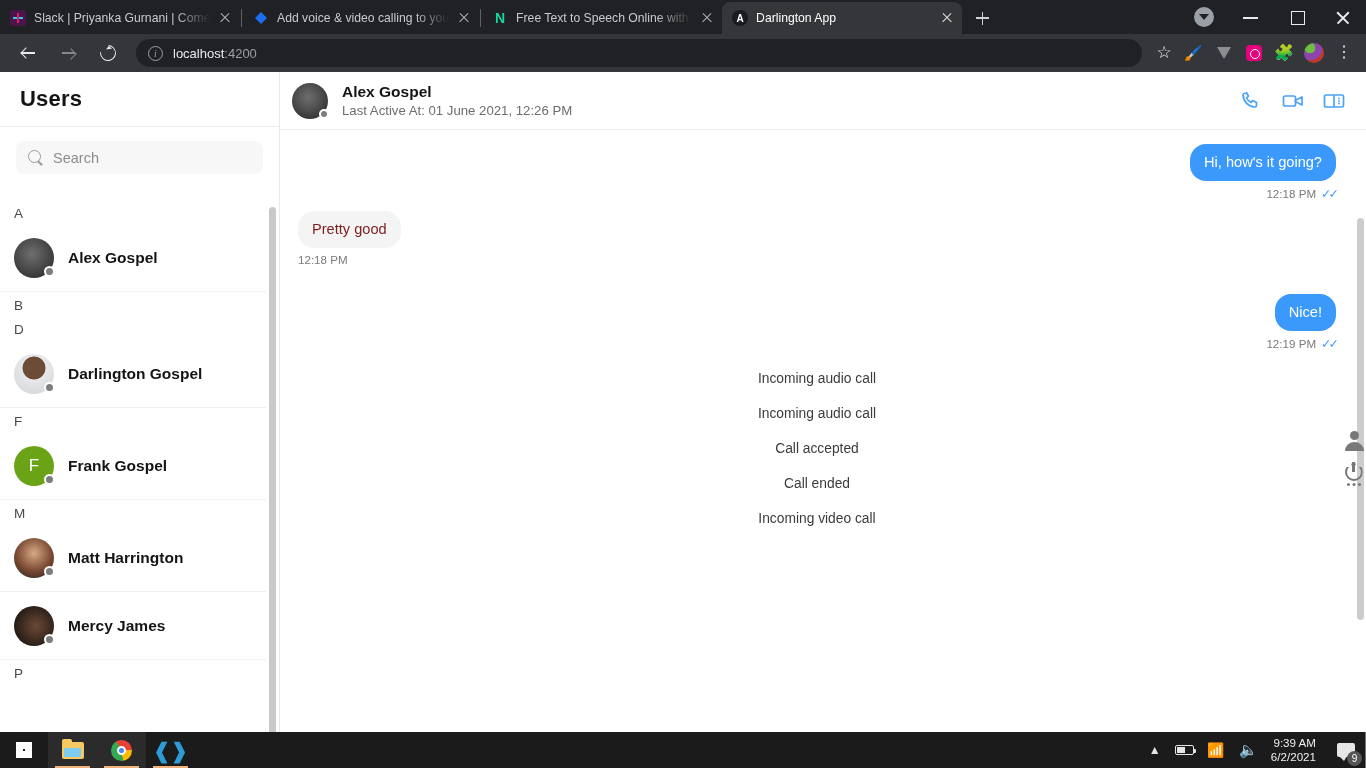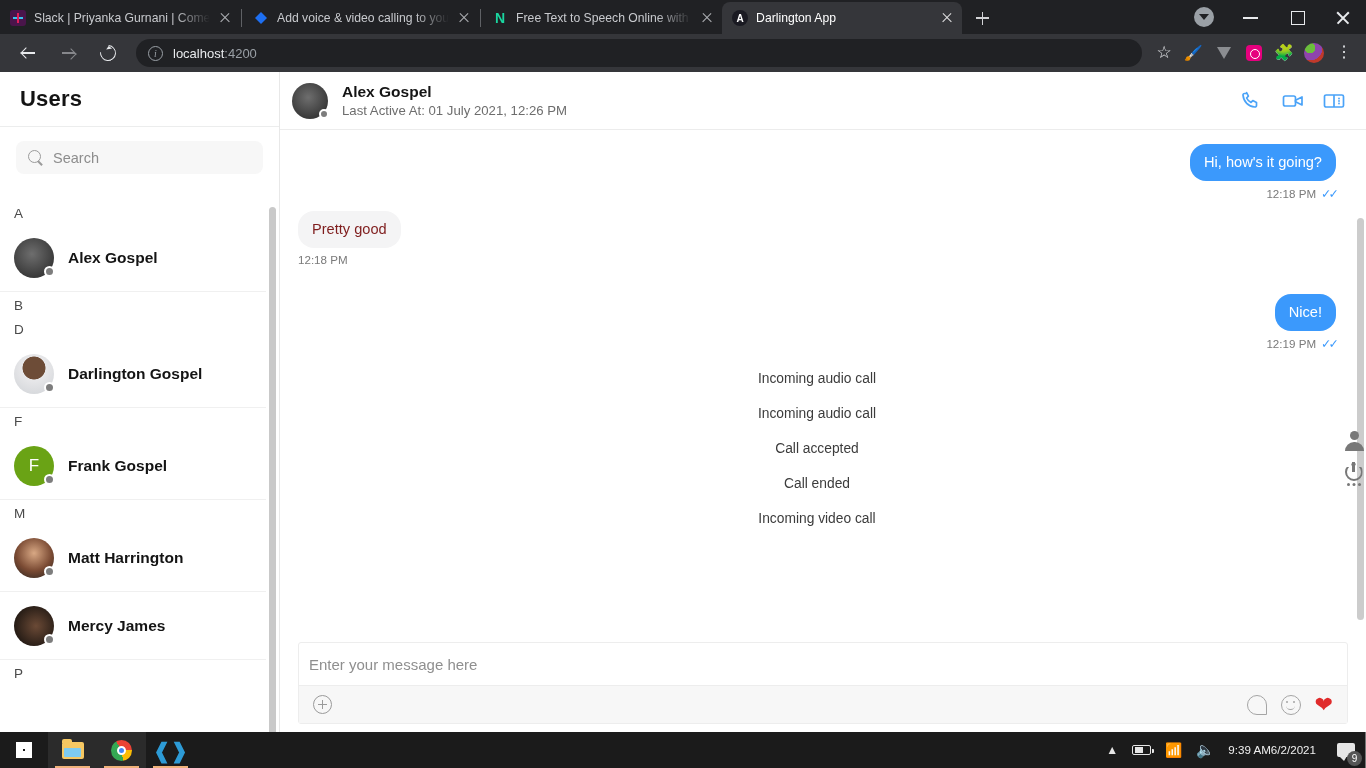--- a/index.html
+++ b/index.html
@@ -414,21 +414,21 @@
   }
   .battery-icon::before {
     content: ""; position: absolute; left: 1.4px; top: 1.4px; bottom: 1.4px; width: 8px; background: #e6e6e6;
   }
   .battery-icon::after {
     content: ""; position: absolute; right: -3.5px; top: 2.5px; width: 2px; height: 4px; background: #e6e6e6; border-radius: 0 1px 1px 0;
   }
   .wifi-icon { font-size: 14px; }
   .vol-icon { font-size: 15px; }
   .clock {
-    display: flex; align-items: flex-end; justify-content: center;
+    display: flex; flex-direction: column; align-items: flex-end; justify-content: center;
     font-size: 11.6px; line-height: 14px; padding: 0 10px 0 6px; color: #efefef;
   }
   .notif {
     position: relative; width: 40px; height: 36px; display: flex; align-items: center; justify-content: center;
   }
   .notif-glyph {
     width: 18px; height: 14px; background: #e6e6e6; border-radius: 2px; position: relative;
   }
   .notif-glyph::after {
     content: ""; position: absolute; left: 2px; bottom: -4px;
@@ -591,21 +591,21 @@
 
     <div class="chat-pane">
 
       <div class="chat-header">
         <span class="chat-header-avatar">
           <span class="avatar" style="background:radial-gradient(circle at 45% 40%, #6e6e6e 0%, #3a3a3a 70%)"></span>
           <span class="status-dot"></span>
         </span>
         <span class="chat-header-info">
           <div class="chat-title">Alex Gospel</div>
-          <div class="chat-subtitle">Last Active At: 01 July 2021, 12:26 PM</div>
+          <div class="chat-subtitle">Last Active At: 01 June 2021, 12:26 PM</div>
         </span>
         <span class="header-actions">
           <span class="hdr-icon">
             <svg width="24" height="24" viewBox="0 0 24 24" fill="none" stroke="#4aa3f8" stroke-width="1.7" stroke-linecap="round" stroke-linejoin="round">
               <path d="M6.6 3.5 8.4 7.2 6.6 9c.9 2 2.4 3.5 4.4 4.4l1.8-1.8 3.7 1.8v3.1c0 .9-.8 1.6-1.7 1.5C8.3 17.4 3.6 12.7 3 6.2c-.1-.9.6-1.7 1.5-1.7h2.1z"></path>
             </svg>
           </span>
           <span class="hdr-icon">
             <svg width="24" height="24" viewBox="0 0 24 24" fill="none" stroke="#4aa3f8" stroke-width="1.7" stroke-linejoin="round">
               <rect x="2.5" y="7" width="12" height="10" rx="1.8"></rect>
@@ -648,33 +648,20 @@
           </div>
         </div>
 
         <div class="sys-msg">Incoming audio call</div>
         <div class="sys-msg">Incoming audio call</div>
         <div class="sys-msg">Call accepted</div>
         <div class="sys-msg">Call ended</div>
         <div class="sys-msg">Incoming video call</div>
       </div>
 
-      <div class="composer">
-        <div class="composer-input-row">
-          <input class="composer-input" value="" placeholder="Enter your message here" style="">
-        </div>
-        <div class="composer-actions">
-          <span class="plus-btn"></span>
-          <span class="composer-right">
-            <span class="sticker-icon"></span>
-            <span class="smiley-icon"></span>
-            <span class="heart-icon">❤</span>
-          </span>
-        </div>
-      </div>
 
       <div class="right-rail">
         <div class="rail-scrollbar"></div>
         <div class="rail-icons">
           <span class="person-icon"></span>
           <span class="power-icon">
             <span class="power-ring"></span>
             <span class="power-stem"></span>
             <span class="power-dots"></span>
           </span>

